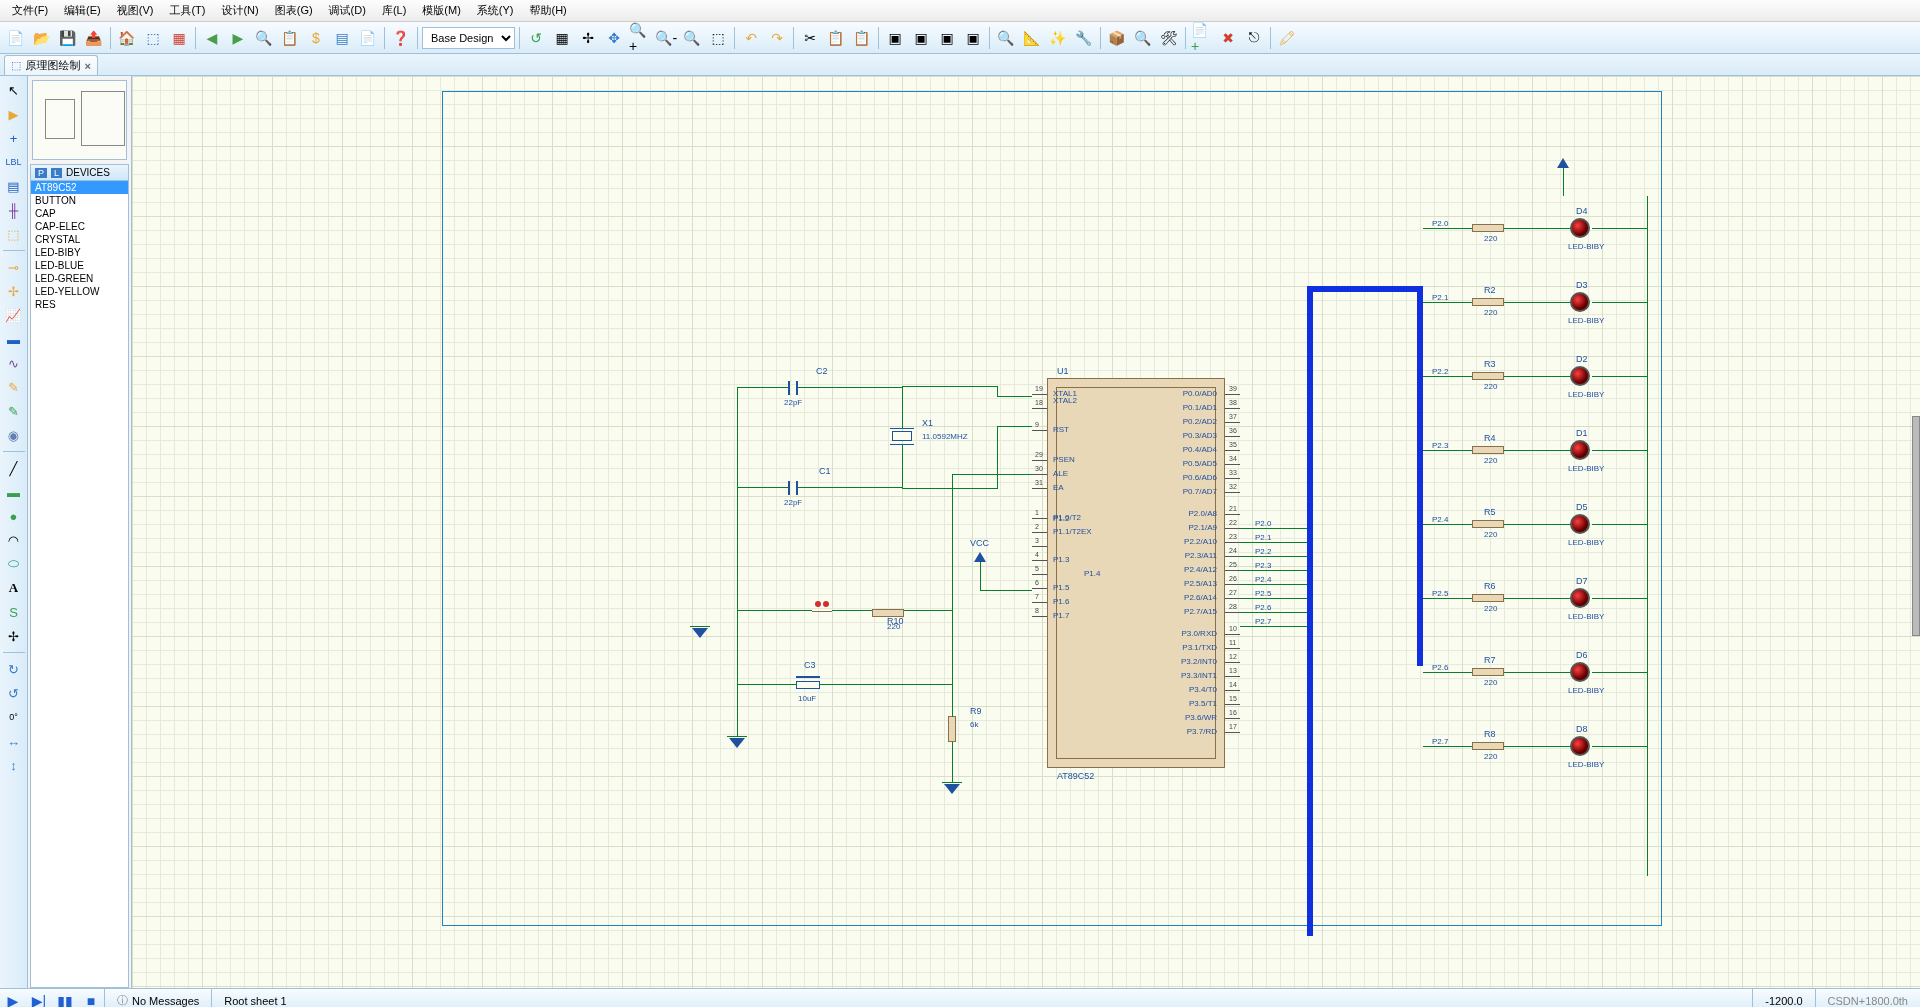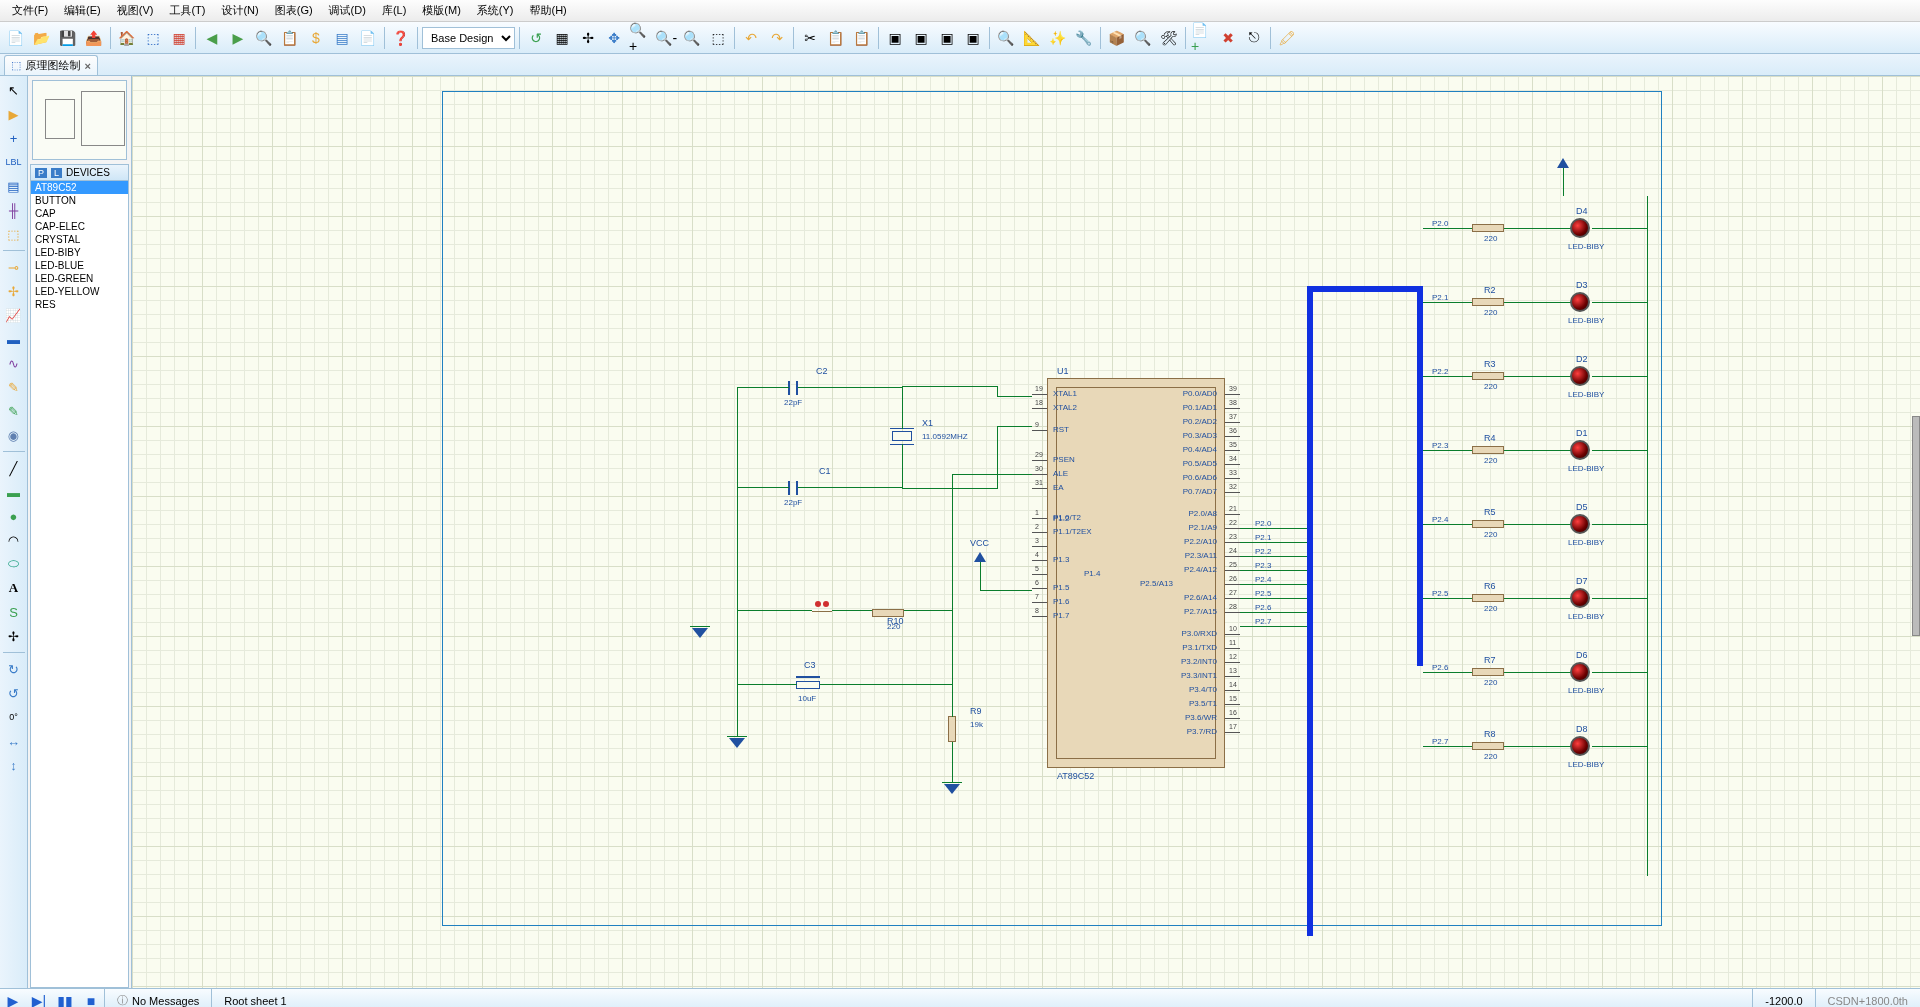--- a/index.html
+++ b/index.html
@@ -199,21 +199,21 @@
         <div class="chip-inner"></div>
       </div>
       <div class="ref" style="left:925px;top:695px">AT89C52</div>
 
       <div id="left-pins">
           <div class="pinline" style="left:900px;top:318px;width:15px;height:1px"></div>
        <div class="pin-num" style="left:903px;top:309px">19</div>
        <div class="pin-lbl" style="left:921px;top:313px">XTAL1</div>
           <div class="pinline" style="left:900px;top:332px;width:15px;height:1px"></div>
        <div class="pin-num" style="left:903px;top:323px">18</div>
-       <div class="pin-lbl" style="left:921px;top:327px">XTAL2</div>
+       <div class="pin-lbl" style="left:921px;top:320px">XTAL2</div>
           <div class="pinline" style="left:900px;top:354px;width:15px;height:1px"></div>
        <div class="pin-num" style="left:903px;top:345px">9</div>
        <div class="pin-lbl" style="left:921px;top:349px">RST</div>
           <div class="pinline" style="left:900px;top:384px;width:15px;height:1px"></div>
        <div class="pin-num" style="left:903px;top:375px">29</div>
        <div class="pin-lbl" style="left:921px;top:379px">PSEN</div>
           <div class="pinline" style="left:900px;top:398px;width:15px;height:1px"></div>
        <div class="pin-num" style="left:903px;top:389px">30</div>
        <div class="pin-lbl" style="left:921px;top:393px">ALE</div>
           <div class="pinline" style="left:900px;top:412px;width:15px;height:1px"></div>
@@ -280,21 +280,21 @@
        <div class="pin-num" style="left:1097px;top:457px">23</div>
        <div class="pin-lbl" style="left:1035px;top:461px;text-align:right;width:50px">P2.2/A10</div>
           <div class="pinline" style="left:1093px;top:480px;width:15px;height:1px"></div>
        <div class="pin-num" style="left:1097px;top:471px">24</div>
        <div class="pin-lbl" style="left:1035px;top:475px;text-align:right;width:50px">P2.3/A11</div>
           <div class="pinline" style="left:1093px;top:494px;width:15px;height:1px"></div>
        <div class="pin-num" style="left:1097px;top:485px">25</div>
        <div class="pin-lbl" style="left:1035px;top:489px;text-align:right;width:50px">P2.4/A12</div>
           <div class="pinline" style="left:1093px;top:508px;width:15px;height:1px"></div>
        <div class="pin-num" style="left:1097px;top:499px">26</div>
-       <div class="pin-lbl" style="left:1008px;top:503px;width:50px">P2.5/A13</div>
+       <div class="pin-lbl" style="left:1035px;top:503px;text-align:right;width:50px">P2.5/A13</div>
           <div class="pinline" style="left:1093px;top:522px;width:15px;height:1px"></div>
        <div class="pin-num" style="left:1097px;top:513px">27</div>
        <div class="pin-lbl" style="left:1035px;top:517px;text-align:right;width:50px">P2.6/A14</div>
           <div class="pinline" style="left:1093px;top:536px;width:15px;height:1px"></div>
        <div class="pin-num" style="left:1097px;top:527px">28</div>
        <div class="pin-lbl" style="left:1035px;top:531px;text-align:right;width:50px">P2.7/A15</div>
           <div class="pinline" style="left:1093px;top:558px;width:15px;height:1px"></div>
        <div class="pin-num" style="left:1097px;top:549px">10</div>
        <div class="pin-lbl" style="left:1035px;top:553px;text-align:right;width:50px">P3.0/RXD</div>
           <div class="pinline" style="left:1093px;top:572px;width:15px;height:1px"></div>
@@ -370,21 +370,21 @@
       <div class="ref" style="left:672px;top:584px">C3</div>
       <div class="pinline" style="left:664px;top:600px;width:24px;height:2px;background:#2050a0"></div>
       <div style="position:absolute;left:664px;top:605px;width:24px;height:8px;border:1px solid #2050a0;background:#fafcf0"></div>
       <div class="val" style="left:666px;top:618px">10uF</div>
       <div class="wire" style="left:605px;top:608px;width:60px;height:1px"></div>
       <div class="wire" style="left:688px;top:608px;width:132px;height:1px"></div>
       <div class="wire" style="left:820px;top:534px;width:1px;height:75px"></div>
 
       <div class="ref" style="left:838px;top:630px">R9</div>
       <div class="res-body" style="left:816px;top:640px;width:8px;height:26px"></div>
-      <div class="val" style="left:838px;top:644px">19k</div>
+      <div class="val" style="left:838px;top:644px">6k</div>
       <div class="wire" style="left:820px;top:608px;width:1px;height:33px"></div>
       <div class="wire" style="left:820px;top:666px;width:1px;height:40px"></div>
       <div class="wire" style="left:810px;top:706px;width:20px;height:1px"></div>
       <div class="gnd-tri" style="left:812px;top:708px"></div>
 
       <div class="ref" style="left:838px;top:462px">VCC</div>
       <div class="vcc-arr" style="left:842px;top:476px"></div>
       <div class="wire" style="left:848px;top:486px;width:1px;height:28px"></div>
       <div class="wire" style="left:848px;top:514px;width:52px;height:1px"></div>
 

